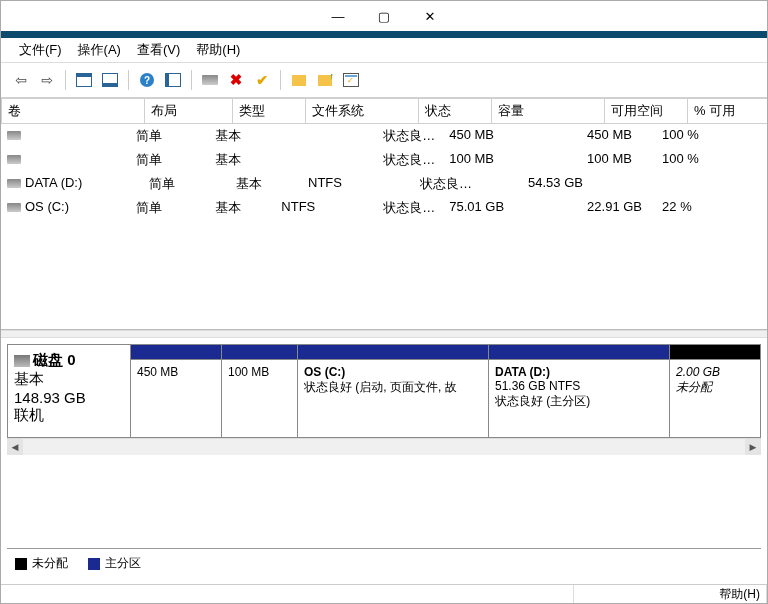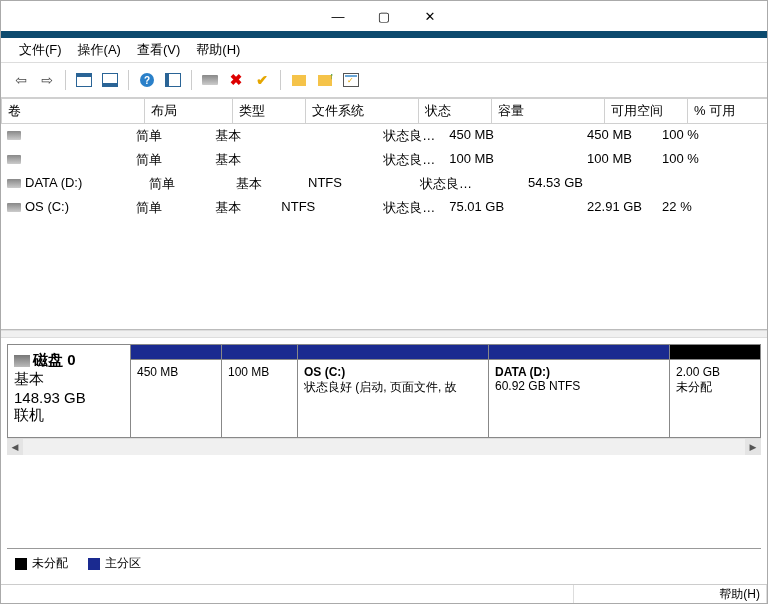--- a/index.html
+++ b/index.html
@@ -223,24 +223,25 @@
               <div class="part-bar" style="background: rgb(26, 42, 144);"></div>
               <div class="part-info">
                 <div style="font-weight: bold;">OS  (C:)</div>
                 <div>状态良好 (启动, 页面文件, 故</div>
               </div>
             </div>
             <div class="part" style="width: 180px;">
               <div class="part-bar" style="background: rgb(26, 42, 144);"></div>
               <div class="part-info">
                 <div style="font-weight: bold;">DATA  (D:)</div>
-                <div>60.92 GB NTFS</div>
-              </div>
-            </div>
-            <div class="part" style="width: 90px;">
+                <div>51.36 GB NTFS</div>
+                <div>状态良好 (主分区)</div>
+              </div>
+            </div>
+            <div class="part" style="width: 90px; font-style: italic;">
               <div class="part-bar" style="background: rgb(0, 0, 0);"></div>
               <div class="part-info">
                 <div>2.00 GB</div>
                 <div>未分配</div>
               </div>
             </div>
           </div>
       </div>
       <div class="scrollbar">
         <div class="scroll-btn">◀</div>

